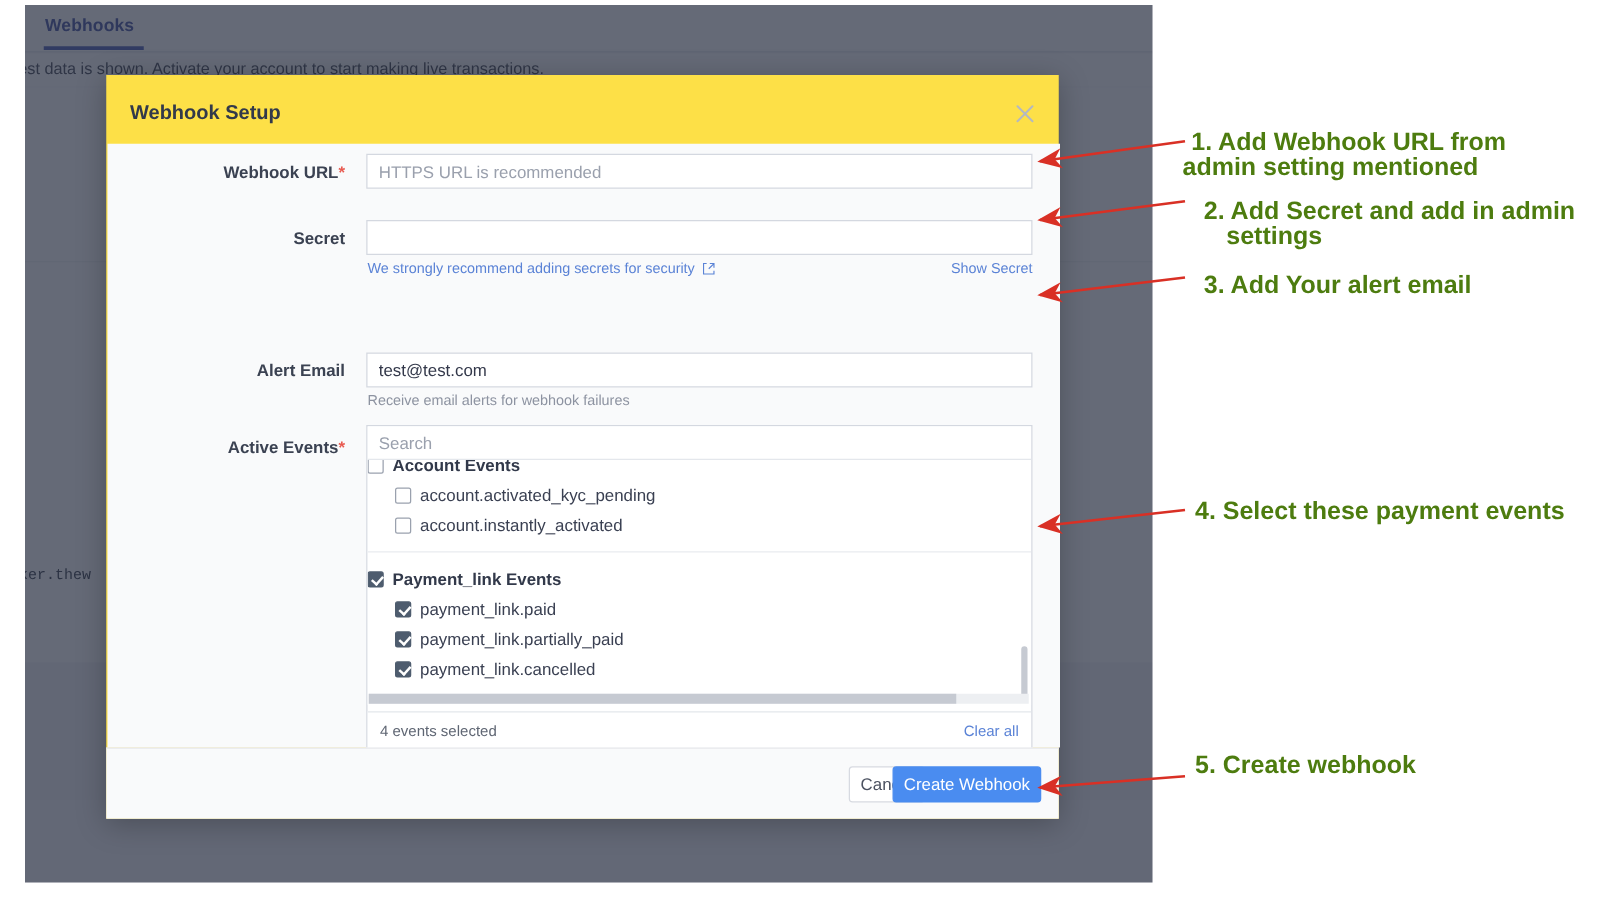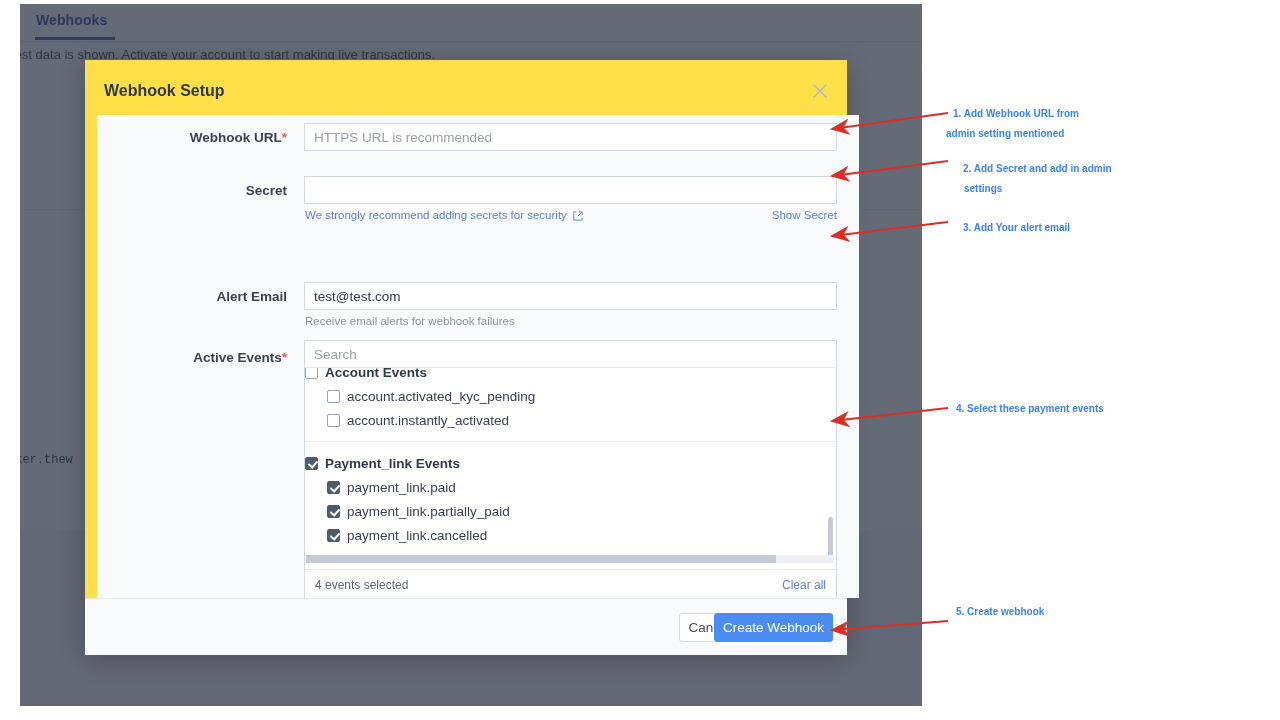--- a/index.html
+++ b/index.html
@@ -78,21 +78,21 @@
     position: absolute; left: 19px; top: 22px;
     font-size: 16px; font-weight: 700; color: #32394a;
   }
   .modal-close {
     position: absolute; right: 18px; top: 22px;
     width: 18px; height: 18px; cursor: pointer;
   }
   .modal-close svg { display:block; }
 
   .modal-body {
-    position: absolute; left: 12px; top: 55px; width: 762px; height: 483px;
+    position: absolute; left: 1px; top: 55px; width: 762px; height: 483px;
     background: #f9fafb;
   }
   .modal-foot {
     position: absolute; left: 0; top: 538px; width: 762px; height: 57px;
     background: #f9fafb; border-top: 1px solid #e6e8ec;
   }
 
   
   .row { position: absolute; left: 0; width: 762px; }
   .fld-label {
@@ -205,21 +205,21 @@
     background: #ffffff; border: 1px solid #d7dae1; color: #4b5160;
   }
   .btn-primary {
     right: 14px; width: 119px;
     background: #4a8cf0; border: 1px solid #4a8cf0; color: #ffffff;
   }
 
   
   .ann {
     position: absolute;
-    font-size: 10px; font-weight: 700; color: #3b82f6;
+    font-size: 20px; font-weight: 700; color: #4d7c0f;
     line-height: 20px;
   }
   .ann-svg { position: absolute; left: 0; top: 0; width: 1280px; height: 720px; pointer-events: none; }
 </style>
 </head>
 <body>
 
 <div id="root">
 
   <div class="app-page">
@@ -367,21 +367,21 @@
     <line x1="948" y1="621" x2="832" y2="630" stroke="#d93025" stroke-width="2.2" marker-end="url(#ah)"></line>
   </svg>
 
   <div class="ann" style="left:953px; top:104px; width:300px;">
     <div>1.  Add Webhook URL from</div>
     <div style="margin-left:-7px;">admin setting mentioned</div>
   </div>
 
   <div class="ann" style="left:963px; top:159px; width:300px;">
     <div>2. Add Secret and add in admin</div>
-    <div style="margin-left:1px;">settings</div>
+    <div style="margin-left:18px;">settings</div>
   </div>
 
   <div class="ann" style="left:963px; top:218px; width:300px;">
     <div>3. Add Your alert email</div>
   </div>
 
   <div class="ann" style="left:956px; top:399px; width:320px;">
     <div>4. Select these payment events</div>
   </div>
 

